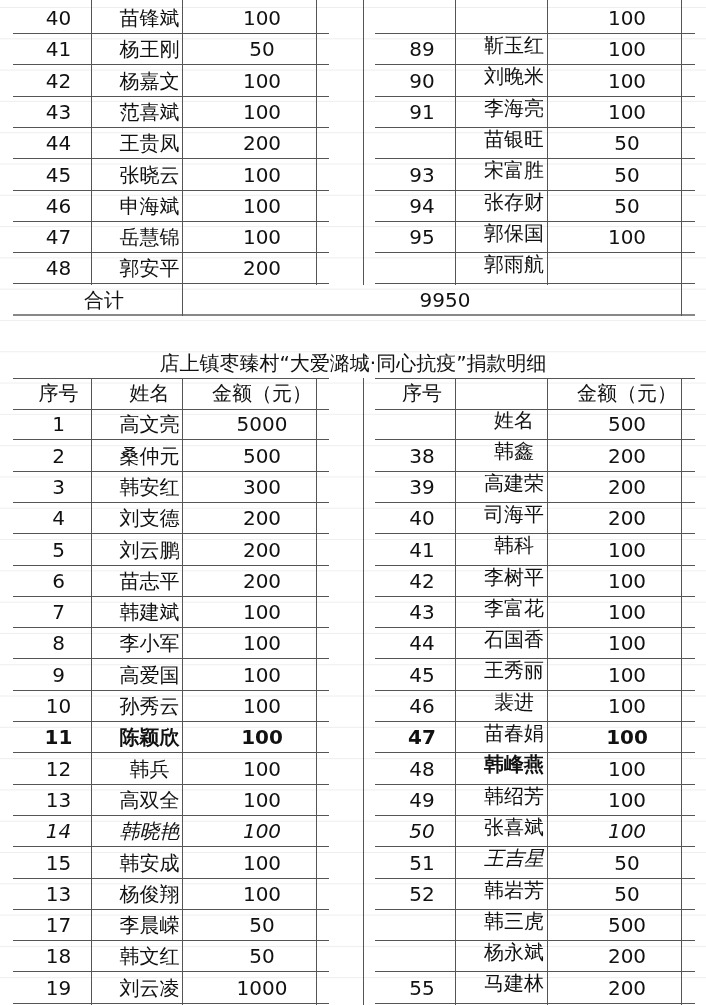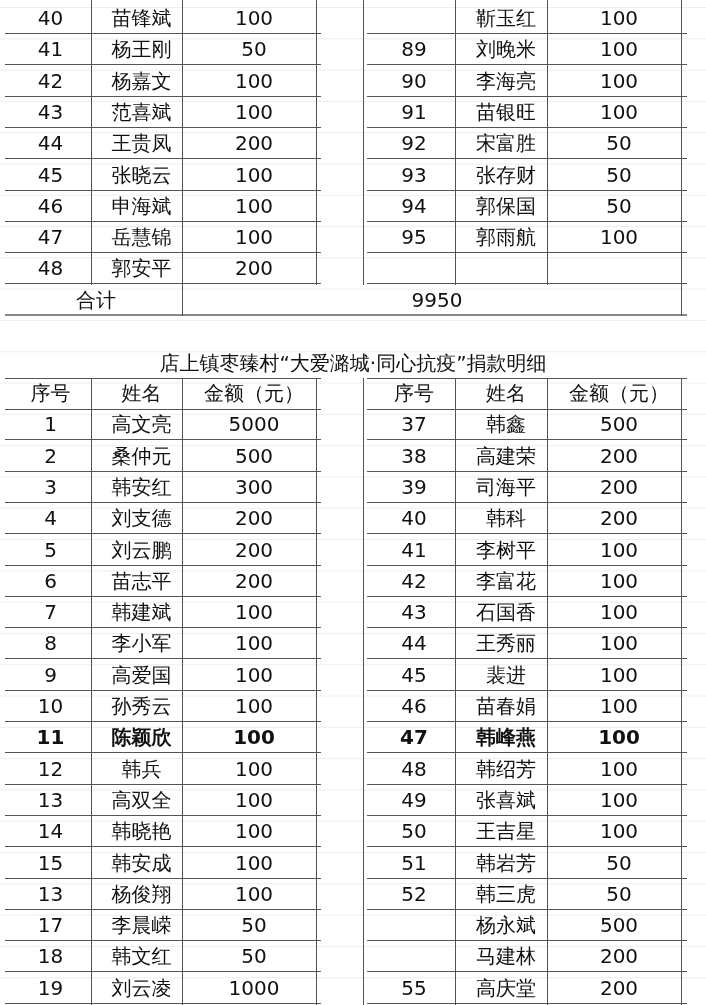--- a/index.html
+++ b/index.html
@@ -4,28 +4,28 @@
 <style>
   html, body { margin:0; padding:0; background:#ffffff; }
   body { width:706px; height:1005px; overflow:hidden; position:relative;
          font-family:"DejaVu Sans", "Liberation Sans", sans-serif; color:#111; }
   .sheet { position:absolute; left:0; top:-3px; width:706px; }
   
   .bg-grid { position:absolute; left:0; top:0; width:706px; height:1010px;
     background-image:
       linear-gradient(to bottom, #eeeeee 1px, transparent 1px);
     background-size: 706px 31.3px; background-position:0 10px; }
-  .row { position:absolute; left:5px; height:31px; width:600px; }
+  .row { position:absolute; left:13px; height:31px; width:600px; }
   .cell { position:absolute; top:0; height:31px; line-height:31px; text-align:center;
           font-size:20px; box-sizing:border-box; white-space:nowrap; }
   .c1 { left:0; width:91px; }
   .c2 { left:91px; width:91px; }
   .c3 { left:182px; width:134px; }
   .c4 { left:363px; width:92px; }
-  .c5 { left:455px; width:92px; }
+  .c5 { left:455px; width:92px;margin-top:27px; }
   .c6 { left:547px; width:134px; }
   
   .lt { position:absolute; left:0; width:316px; height:31px; border-bottom:1.5px solid #555; box-sizing:border-box; }
   .rt { position:absolute; left:362px; width:320px; height:31px; border-bottom:1.5px solid #555; box-sizing:border-box; }
   .vline { position:absolute; width:0; border-left:1.5px solid #555; }
   .title { position:absolute; left:0; width:706px; text-align:center; font-size:20px; }
   .total-row .cell { font-size:20px; }
 </style>
 </head>
 <body>
@@ -71,21 +71,20 @@
         <div class="cell c4">91</div>
         <div class="cell c5">苗银旺</div>
         <div class="cell c6">100</div>
       </div>
       <div class="row" style="top: 131.2px;">
         <div class="lt" style="top:0"></div>
         <div class="rt" style="top:0"></div>
         <div class="cell c1">44</div>
         <div class="cell c2">王贵凤</div>
         <div class="cell c3">200</div>
-        <div class="cell c4">92</div>
         <div class="cell c5">宋富胜</div>
         <div class="cell c6">50</div>
       </div>
       <div class="row" style="top: 162.5px;">
         <div class="lt" style="top:0"></div>
         <div class="rt" style="top:0"></div>
         <div class="cell c1">45</div>
         <div class="cell c2">张晓云</div>
         <div class="cell c3">100</div>
         <div class="cell c4">93</div>
@@ -150,21 +149,20 @@
         <div class="cell c4">序号</div>
         <div class="cell c5">姓名</div>
         <div class="cell c6">金额（元）</div>
       </div>
       <div class="row" style="top: 412.3px;">
         <div class="lt" style="top:0"></div>
         <div class="rt" style="top:0"></div>
         <div class="cell c1">1</div>
         <div class="cell c2">高文亮</div>
         <div class="cell c3">5000</div>
-        <div class="cell c4">37</div>
         <div class="cell c5">韩鑫</div>
         <div class="cell c6">500</div>
       </div>
       <div class="row" style="top: 443.6px;">
         <div class="lt" style="top:0"></div>
         <div class="rt" style="top:0"></div>
         <div class="cell c1">2</div>
         <div class="cell c2">桑仲元</div>
         <div class="cell c3">500</div>
         <div class="cell c4">38</div>
@@ -274,21 +272,21 @@
       <div class="row" style="top: 787.9px;">
         <div class="lt" style="top:0"></div>
         <div class="rt" style="top:0"></div>
         <div class="cell c1">13</div>
         <div class="cell c2">高双全</div>
         <div class="cell c3">100</div>
         <div class="cell c4">49</div>
         <div class="cell c5">张喜斌</div>
         <div class="cell c6">100</div>
       </div>
-      <div class="row" style="top: 819.2px;">
+      <div class="row" style="top: 819.2px; font-style: italic;">
         <div class="lt" style="top:0"></div>
         <div class="rt" style="top:0"></div>
         <div class="cell c1">14</div>
         <div class="cell c2">韩晓艳</div>
         <div class="cell c3">100</div>
         <div class="cell c4">50</div>
         <div class="cell c5">王吉星</div>
         <div class="cell c6">100</div>
       </div>
       <div class="row" style="top: 850.5px;">

